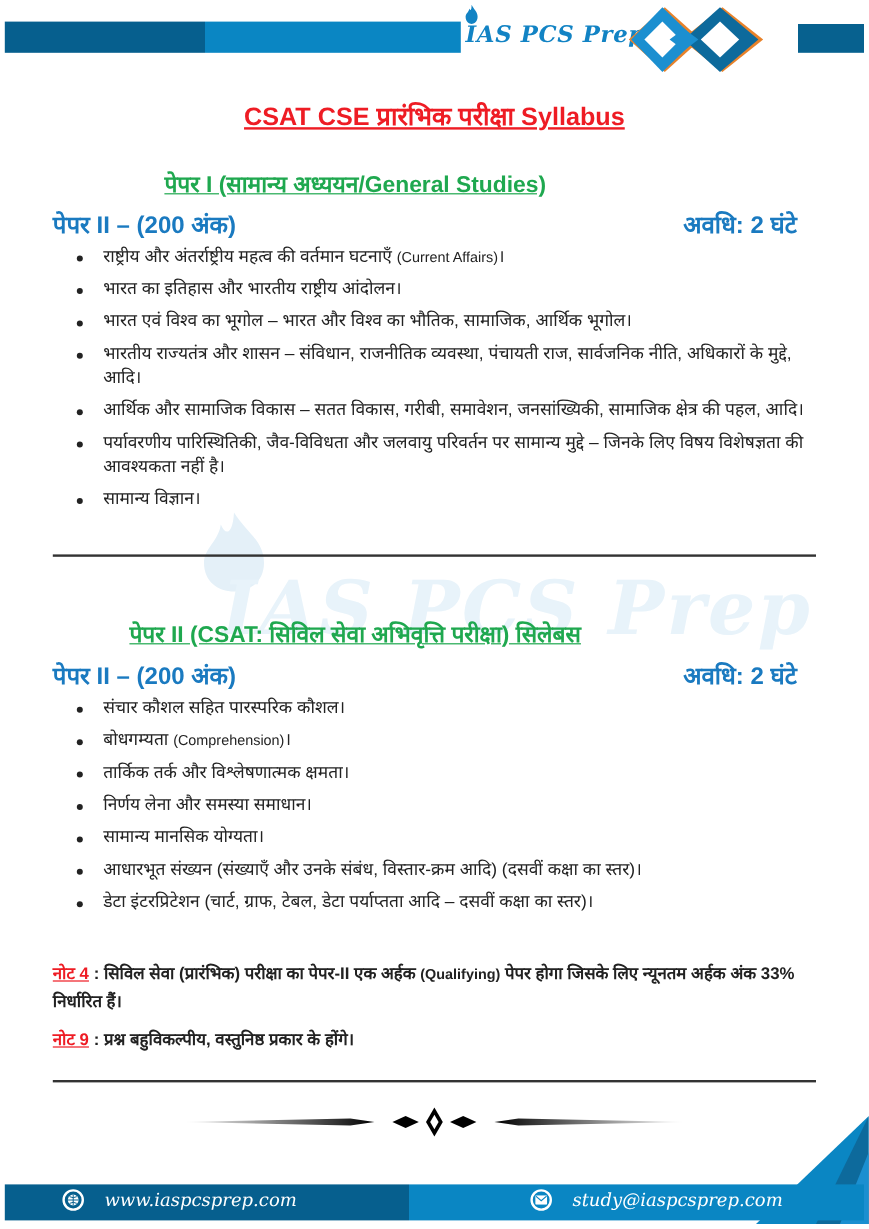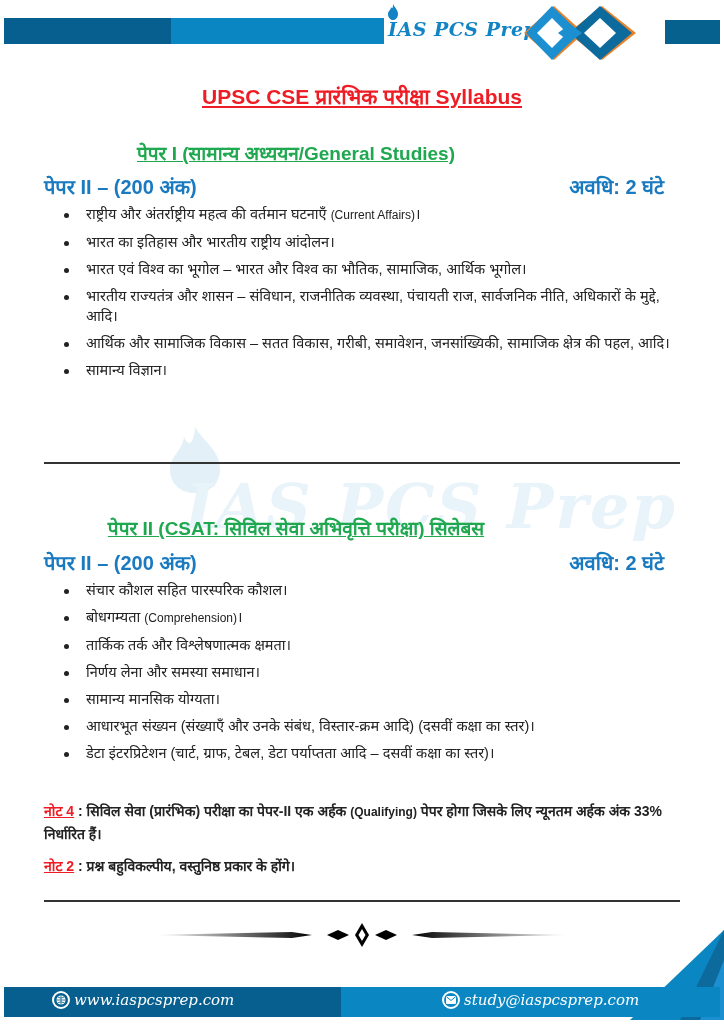--- a/index.html
+++ b/index.html
@@ -51,21 +51,21 @@
   .note-label { color: #ee1c24; text-decoration: underline; }
   .note-sep { color: #222; }
   .ornament { position: absolute; left: 152px; top: 920px; width: 420px; height: 30px; }
 
   .footer-bar {
     position: absolute; left: 4px; top: 987px; width: 716px; height: 30px;
     background: linear-gradient(to right, #065f8e 0%, #065f8e 47%, #0a86c3 47%, #0a86c3 100%);
   }
   .footer-tri { position: absolute; left: 620px; top: 930px; width: 104px; height: 90px; }
   .footer-item {
-    position: absolute; top: 991px; display: flex; align-items: center; gap: 4px;
+    position: absolute; top: 991px; display: flex; align-items: center; gap: 17px;
     font-family: "DejaVu Serif", serif; font-style: italic; font-size: 15px; color: #ffffff; padding-left: 40px;
   }
   .footer-icon {
     width: 18px; height: 18px; border-radius: 50%; border: 2px solid #fff; box-sizing: border-box;
     display: flex; align-items: center; justify-content: center; background: transparent;
   }
 </style>
 </head>
 <body>
 
@@ -83,33 +83,34 @@
   <polygon points="76,16 92,31 76,46 60,31" fill="#ffffff"></polygon>
   <polygon points="46,22 58,31 46,40 34,31" fill="#1b8fd0"></polygon>
 </svg>
 <div class="hdr-bar-right"></div>
 
 <svg class="watermark-flame" viewBox="0 0 70 70">
   <path d="M35 2 C45 18 60 26 60 44 C60 60 48 68 35 68 C22 68 10 60 10 44 C10 32 22 26 24 12 C28 22 34 20 35 2Z" fill="#e4f0f8"></path>
 </svg>
 <div class="watermark-text">IAS PCS Prep</div>
 
-<div class="title">UPSC CSE प्रारंभिक परीक्षा Syllabus</div>
+<div class="title">CSAT CSE प्रारंभिक परीक्षा Syllabus</div>
 
 <div class="section-title" style="top:140px;">पेपर I (सामान्य अध्ययन/General Studies)</div>
 <div class="paper-row" style="top:173px;">
   <span>पेपर II – (200 अंक)</span>
   <span>अवधि: 2 घंटे</span>
 </div>
 <ul class="syllabus" style="top:204px;">
   <li><span>राष्ट्रीय और अंतर्राष्ट्रीय महत्व की वर्तमान घटनाएँ</span> <span class="en-small">(Current Affairs)</span><span>।</span></li>
   <li>भारत का इतिहास और भारतीय राष्ट्रीय आंदोलन।</li>
   <li>भारत एवं विश्व का भूगोल – भारत और विश्व का भौतिक, सामाजिक, आर्थिक भूगोल।</li>
   <li>भारतीय राज्यतंत्र और शासन – संविधान, राजनीतिक व्यवस्था, पंचायती राज, सार्वजनिक नीति, अधिकारों के मुद्दे, आदि।</li>
   <li>आर्थिक और सामाजिक विकास – सतत विकास, गरीबी, समावेशन, जनसांख्यिकी, सामाजिक क्षेत्र की पहल, आदि।</li>
+  <li>पर्यावरणीय पारिस्थितिकी, जैव-विविधता और जलवायु परिवर्तन पर सामान्य मुद्दे – जिनके लिए विषय विशेषज्ञता की आवश्यकता नहीं है।</li>
   <li>सामान्य विज्ञान।</li>
 </ul>
 <div class="hr" style="top:462px;"></div>
 
 <div class="section-title" style="top:515px;">पेपर II (CSAT: सिविल सेवा अभिवृत्ति परीक्षा) सिलेबस</div>
 <div class="paper-row" style="top:549px;">
   <span>पेपर II – (200 अंक)</span>
   <span>अवधि: 2 घंटे</span>
 </div>
 <ul class="syllabus" style="top:580px;">
@@ -119,21 +120,21 @@
   <li>निर्णय लेना और समस्या समाधान।</li>
   <li>सामान्य मानसिक योग्यता।</li>
   <li>आधारभूत संख्यन (संख्याएँ और उनके संबंध, विस्तार-क्रम आदि) (दसवीं कक्षा का स्तर)।</li>
   <li>डेटा इंटरप्रिटेशन (चार्ट, ग्राफ, टेबल, डेटा पर्याप्तता आदि – दसवीं कक्षा का स्तर)।</li>
 </ul>
 
 <div class="note" style="top:800px;">
   <span class="note-label">नोट 4</span><span class="note-sep"> : </span><span>सिविल सेवा (प्रारंभिक) परीक्षा का पेपर-II एक अर्हक </span><span class="en-small">(Qualifying)</span><span> पेपर होगा जिसके लिए न्यूनतम अर्हक अंक 33% निर्धारित हैं।</span>
 </div>
 <div class="note" style="top:855px;">
-  <span class="note-label">नोट 2</span><span class="note-sep"> : </span><span>प्रश्न बहुविकल्पीय, वस्तुनिष्ठ प्रकार के होंगे।</span>
+  <span class="note-label">नोट 9</span><span class="note-sep"> : </span><span>प्रश्न बहुविकल्पीय, वस्तुनिष्ठ प्रकार के होंगे।</span>
 </div>
 <div class="hr" style="top:900px;"></div>
 
 <svg class="ornament" viewBox="0 0 420 30">
   <defs>
     <linearGradient id="fadeL" x1="0" x2="1">
         <stop offset="0" stop-color="#000" stop-opacity="0"></stop>
         <stop offset="1" stop-color="#000"></stop>
       </linearGradient>
     <linearGradient id="fadeR" x1="1" x2="0">

